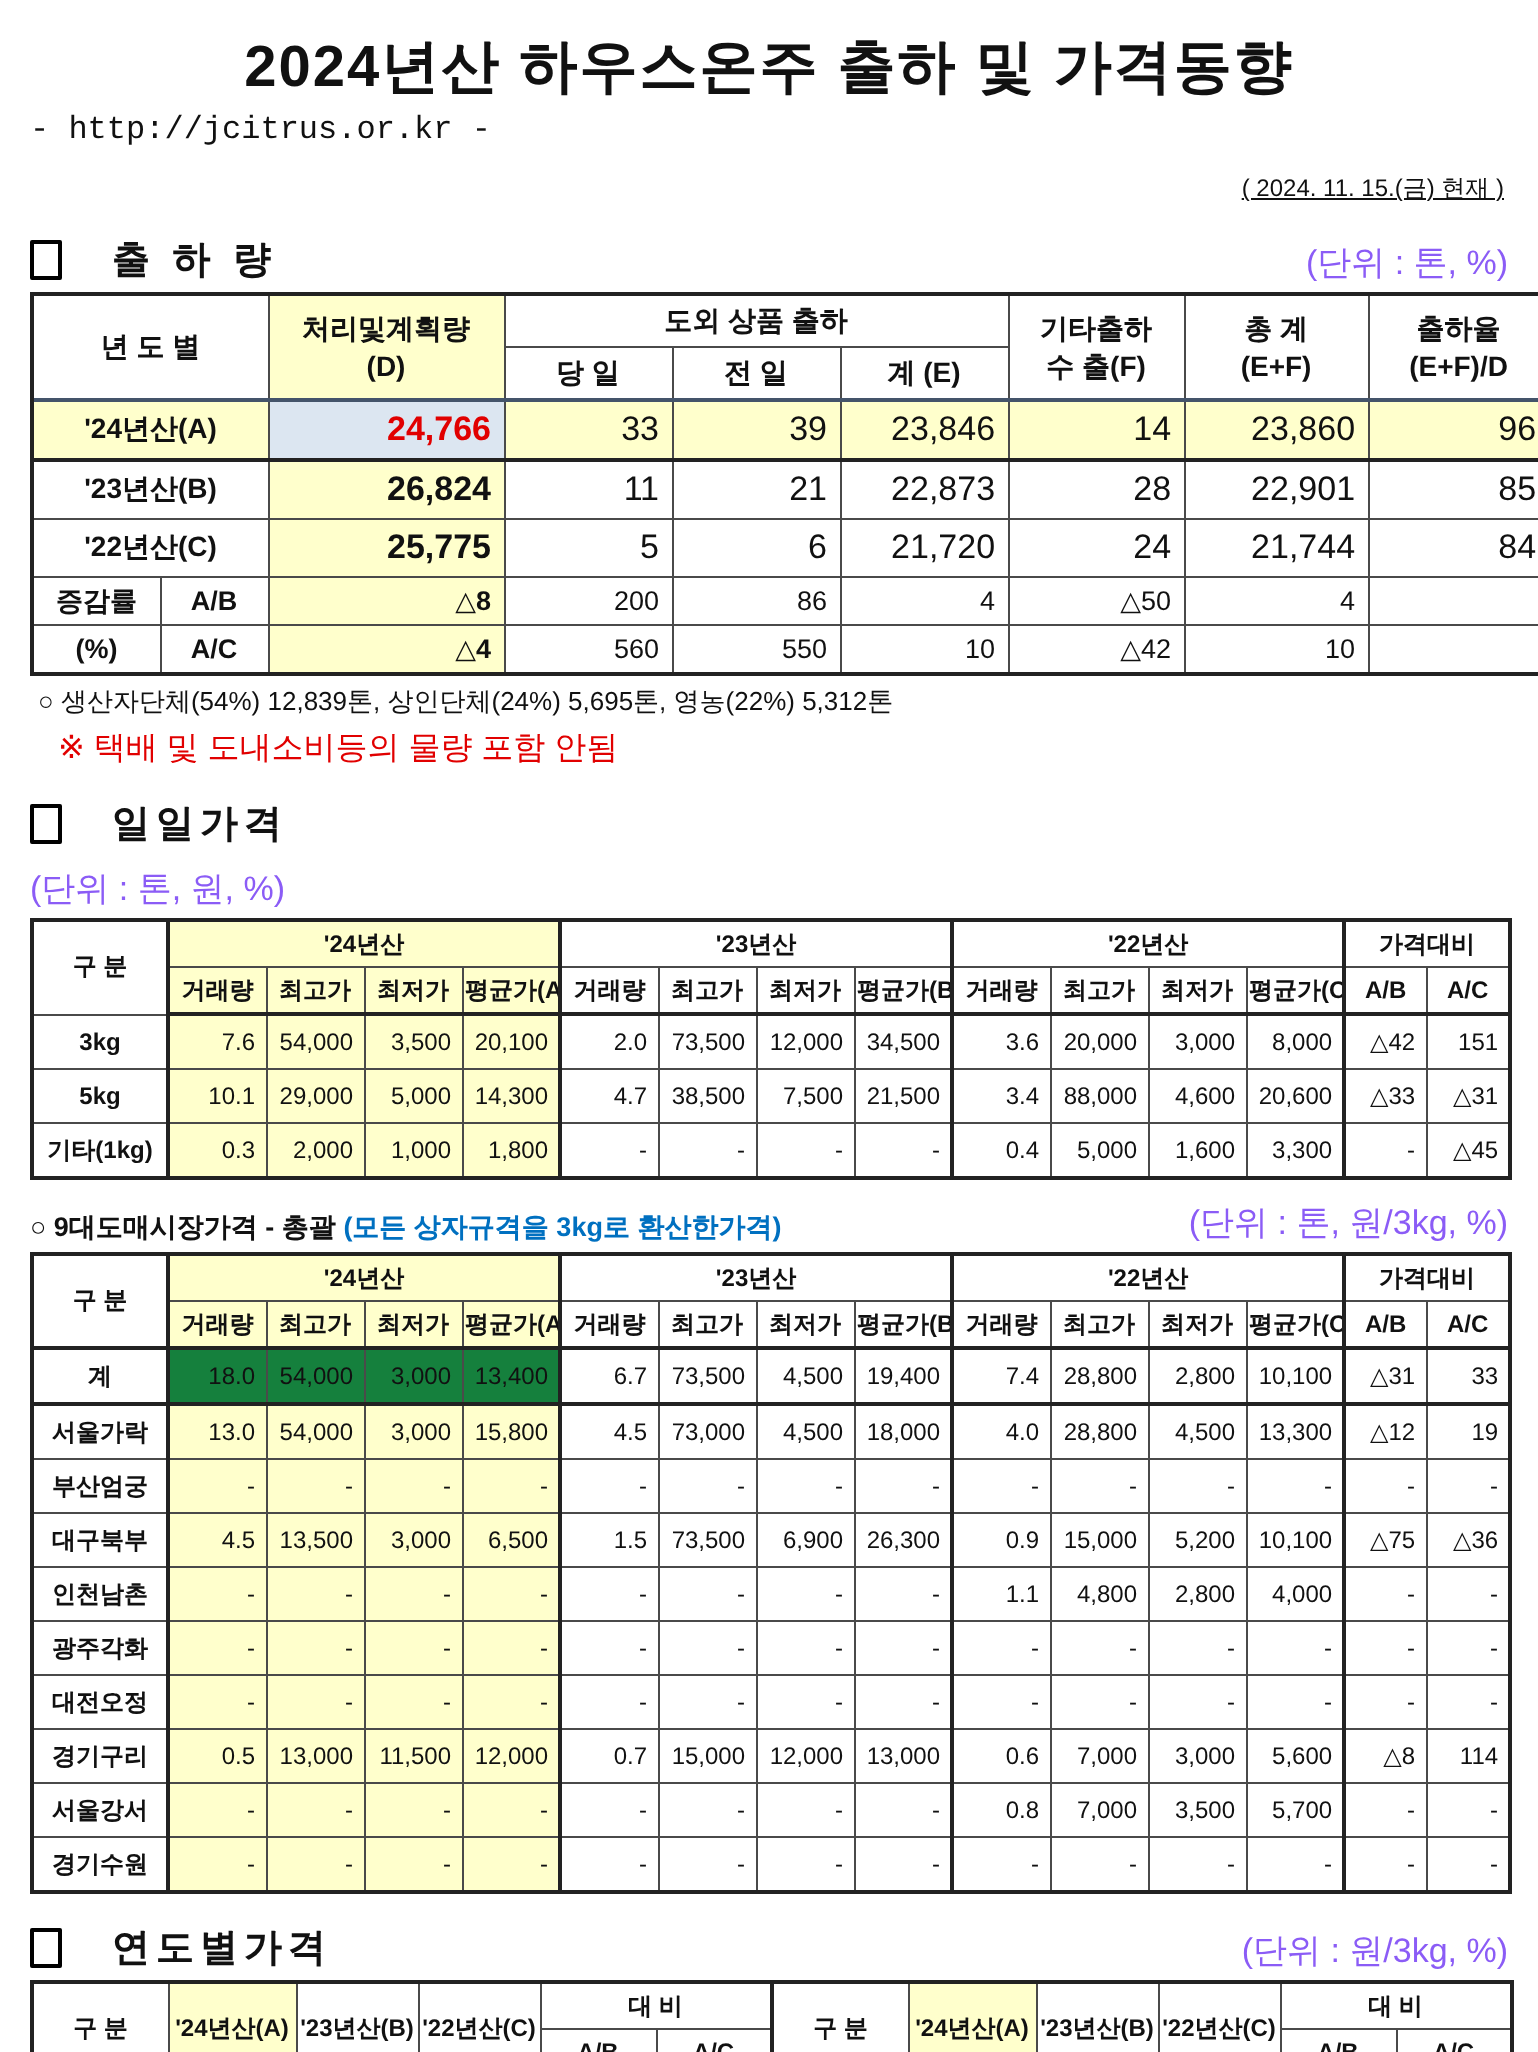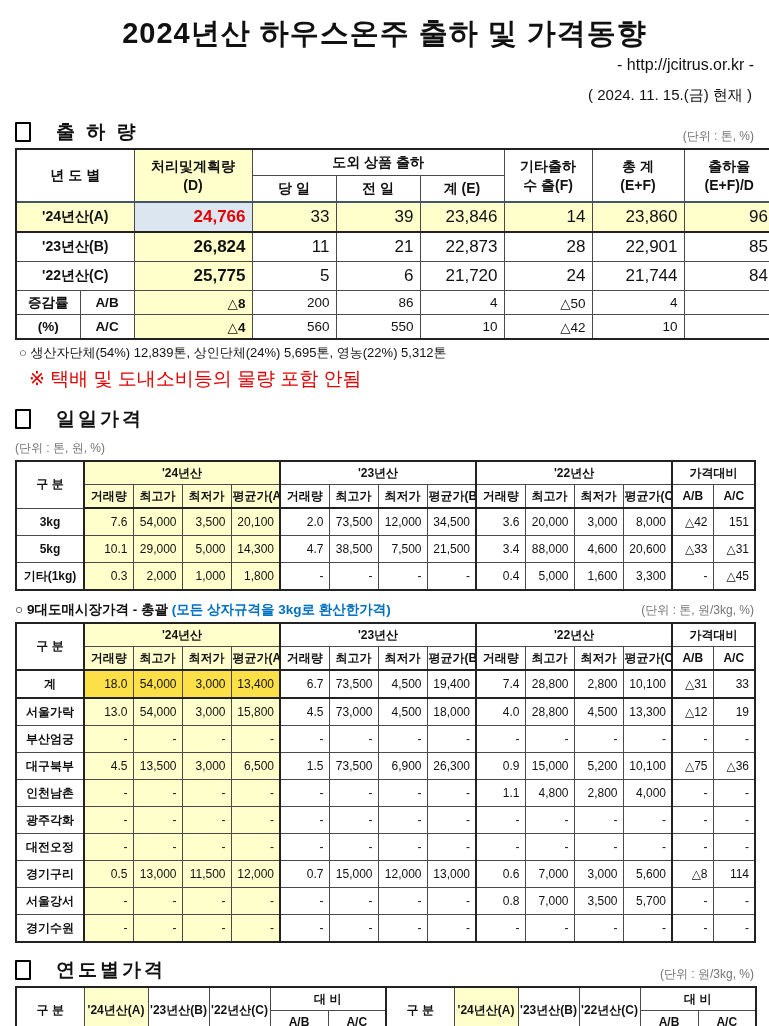--- a/index.html
+++ b/index.html
@@ -1,26 +1,26 @@
 <!DOCTYPE html>
 <html><head>
 <meta charset="utf-8">
 <style>
   html,body { margin:0; padding:0; background:#ffffff; }
   body { width:769px; font-family:"Liberation Sans","DejaVu Sans",sans-serif; color:#111; }
   .page { padding:6px 15px 8px 15px; }
 
   .title { text-align:center; font-size:29px; font-weight:800; letter-spacing:1px; margin:8px 0 0 0; }
-  .subtitle { text-align:right; font-size:16px; font-family:Liberation Sans, sans-serif; margin:2px 0 12px 0; }
-  .asof { text-align:right; font-size:15px; margin:6px 2px 14px 0; }
+  .subtitle { text-align:left; font-size:16px; font-family:Liberation Mono, monospace; margin:2px 0 12px 0; }
+  .asof { text-align:right; font-size:12px; margin:6px 2px 14px 0;text-decoration:underline; }
 
   .sec-head { display:flex; justify-content:space-between; align-items:flex-end; margin:10px 0 3px 0; }
   .sec-title { font-size:19px; font-weight:800; letter-spacing:3px; display:flex; align-items:center; gap:25px; }
   .sq { display:inline-block; width:12px; height:16px; border:2.5px solid #000; border-radius:1px; }
-  .unit { font-size:12px; color:#737373; white-space:nowrap; }
+  .unit { font-size:17px; color:#8b5cf6; white-space:nowrap; }
 
   .subhead-row { display:flex; justify-content:space-between; align-items:flex-end; margin:8px 0 3px 0; }
   .subhead { font-size:13.5px; font-weight:700; }
   .subhead .paren { color:#0070c0; }
 
   table { width:739px; border-collapse:collapse; table-layout:fixed; border:2px solid #222; }
   th, td { border:1px solid #4a4a4a; overflow:hidden; white-space:nowrap; }
   th { font-weight:700; text-align:center; background:#fff; }
   td.lbl { text-align:center; font-weight:700; }
   td.num { text-align:right; padding-right:7px; }
@@ -40,28 +40,28 @@
 
   
   .tp th { font-size:12px; height:20px; padding:1px 1px; }
   .tp td { font-size:12px; height:24px; padding:1px 5px; }
   .tp td.lbl { font-size:12px; }
   .tp thead tr:last-child th { border-bottom:2px solid #222; }
   .tp .gsep { border-left:2px solid #222; }
   .tp .dsep { border-left:1px dotted #777; }
   .tp td.y { background:#ffffcc; }
   .tp tr.v-total td { border-top:2px solid #222; border-bottom:2px solid #222; }
-  .tp tr.v-total td.y { background:#fde047; }
+  .tp tr.v-total td.y { background:#15803d; }
 
   
   .t4 th { font-size:12px; height:20px; padding:1px 1px; }
   .t4 .gsep { border-left:2px solid #222; }
 
   .note { font-size:13px; margin:4px 0 0 4px; }
-  .note-red { color:#e10000; font-size:19px; margin:4px 0 0 14px; }
+  .note-red { color:#e10000; font-size:16px; margin:4px 0 0 14px; }
   .mt6 { margin-top:6px; } .mt10 { margin-top:10px; } .mt14 { margin-top:14px; }
 </style>
 </head>
 <body>
 
 <div class="page">
 
   <div class="title">2024년산 하우스온주 출하 및 가격동향</div>
   <div class="subtitle">- http://jcitrus.or.kr -</div>
   <div class="asof">( 2024. 11. 15.(금) 현재 )</div>

